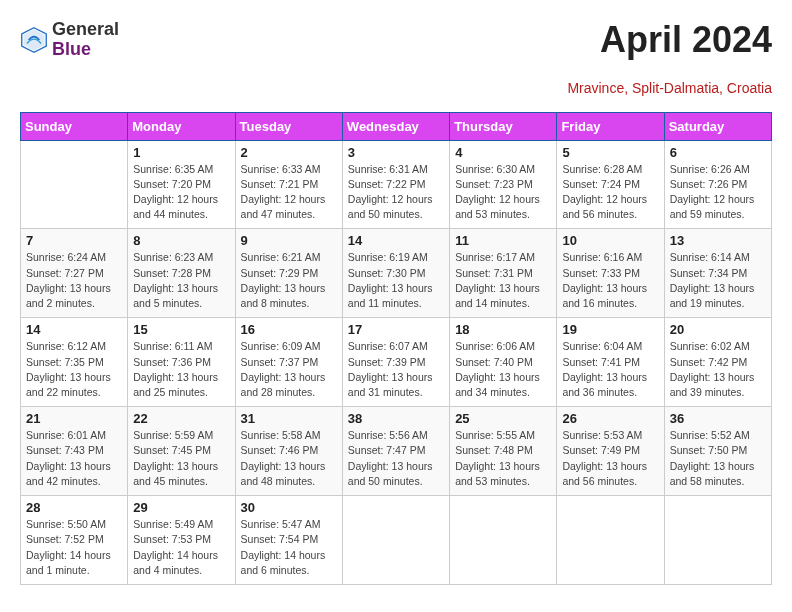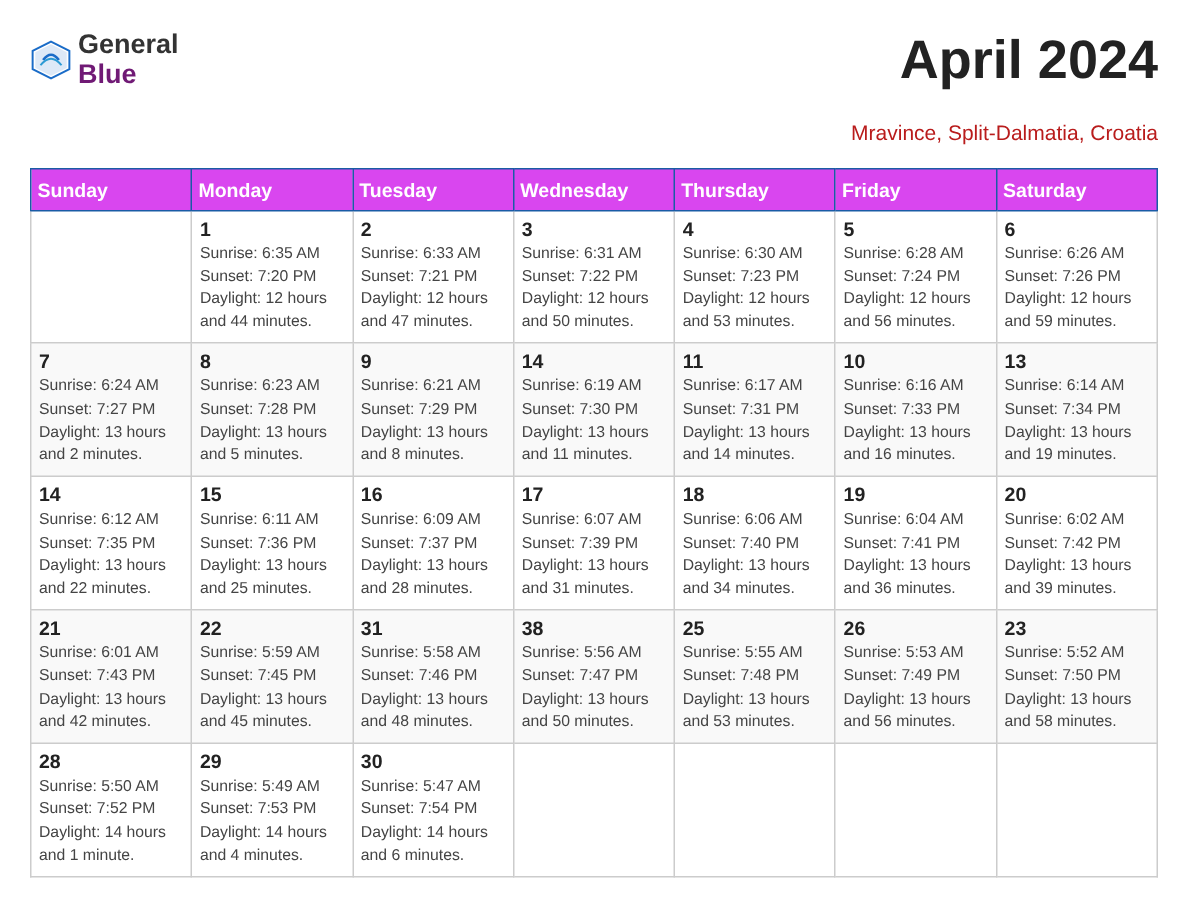--- a/index.html
+++ b/index.html
@@ -230,21 +230,21 @@
         </td>
         <td>
           <span class="day-num">25</span>
           <div class="day-info">Sunrise: 5:55 AM<br>Sunset: 7:48 PM<br>Daylight: 13 hours<br>and 53 minutes.</div>
         </td>
         <td>
           <span class="day-num">26</span>
           <div class="day-info">Sunrise: 5:53 AM<br>Sunset: 7:49 PM<br>Daylight: 13 hours<br>and 56 minutes.</div>
         </td>
         <td>
-          <span class="day-num">23</span>
+          <span class="day-num">36</span>
           <div class="day-info">Sunrise: 5:52 AM<br>Sunset: 7:50 PM<br>Daylight: 13 hours<br>and 58 minutes.</div>
         </td>
       </tr>
       <tr>
         <td>
           <span class="day-num">28</span>
           <div class="day-info">Sunrise: 5:50 AM<br>Sunset: 7:52 PM<br>Daylight: 14 hours<br>and 1 minute.</div>
         </td>
         <td>
           <span class="day-num">29</span>

